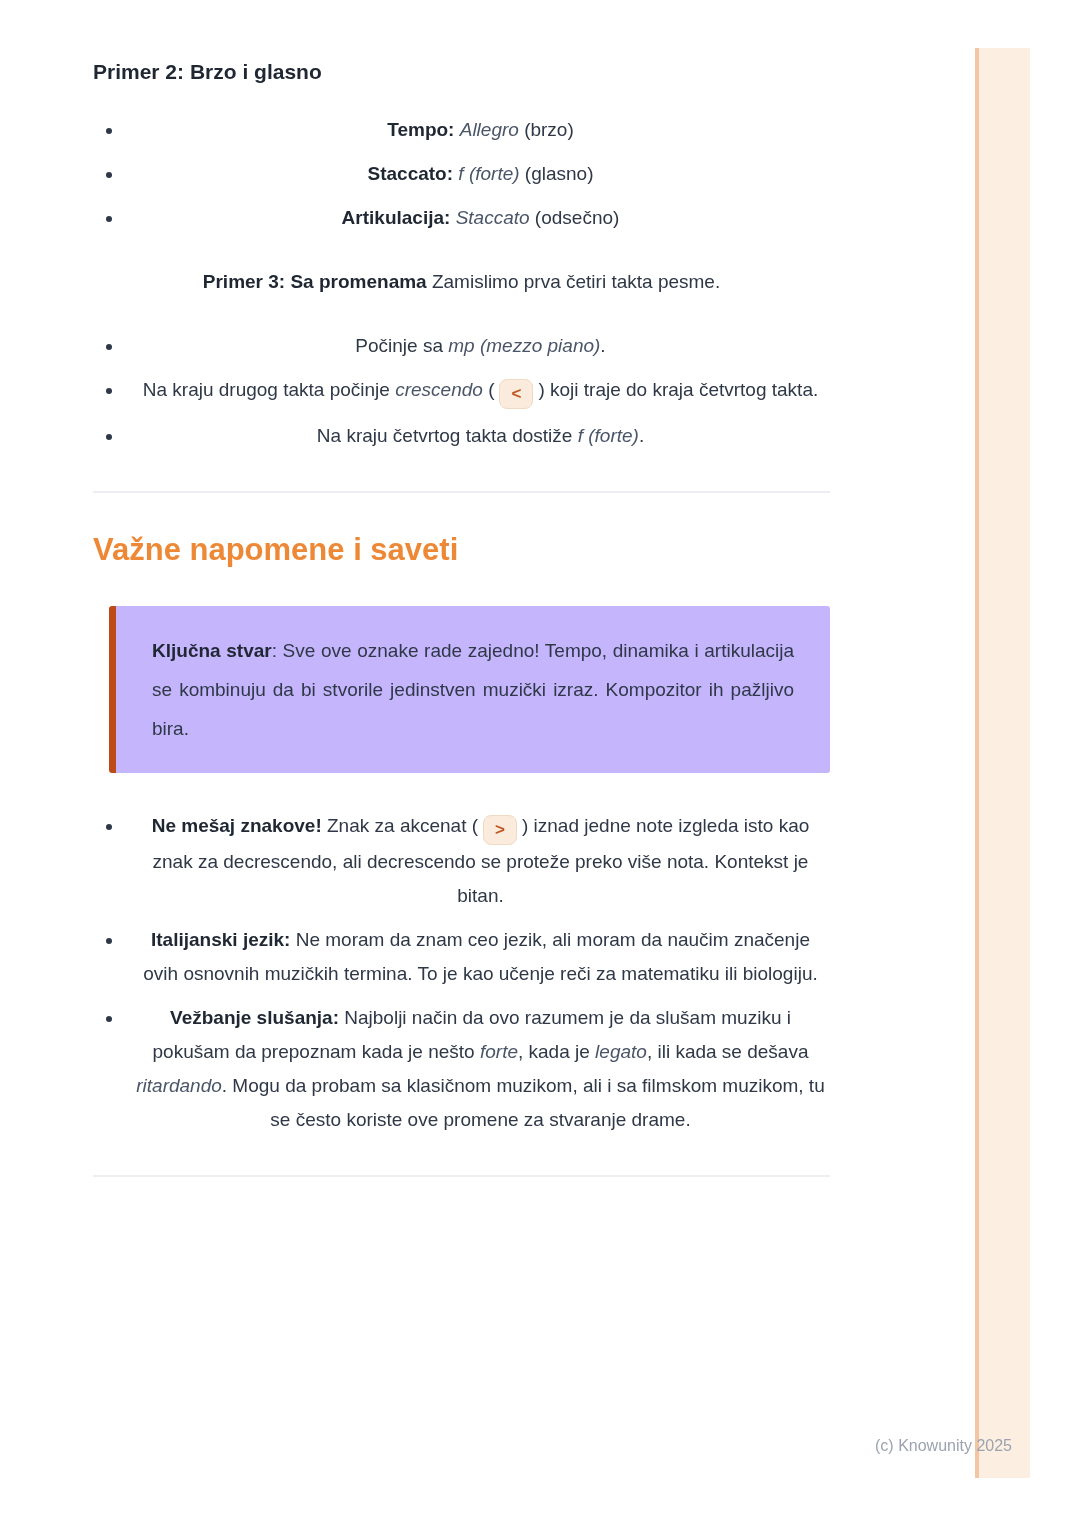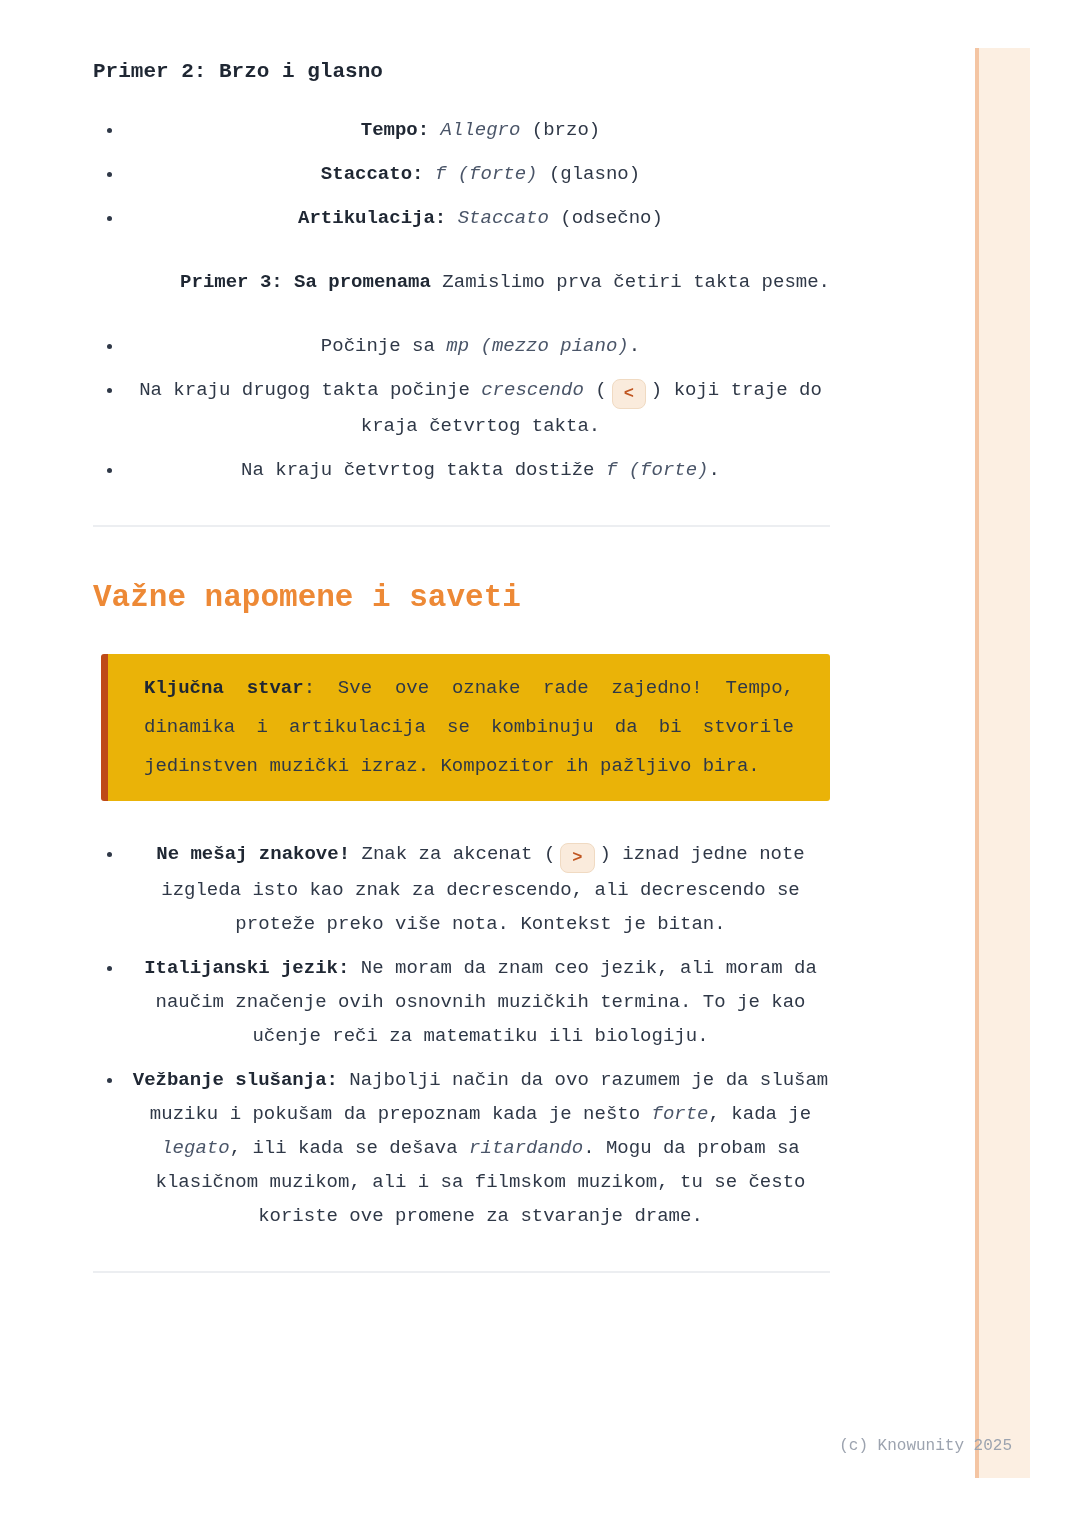--- a/index.html
+++ b/index.html
@@ -1,20 +1,20 @@
 <!DOCTYPE html>
 <html><head>
 <meta charset="utf-8">
 <style>
   html,body { margin:0; padding:0; background:#ffffff; }
   .page {
     position:relative;
     width:1080px; height:1528px;
     background:#ffffff;
-    font-family:Liberation Mono, monospace;
+    font-family:Liberation Sans, sans-serif;
     color:#2f3847;
     overflow:hidden;
   }
   .edge-stripe {
     position:absolute;
     top:48px; right:50px;
     width:51px; height:1430px;
     background:#FCEFE2;
     border-left:4px solid #F4C5A3;
   }
@@ -43,41 +43,41 @@
     color:#2f3847;
     text-align:center;
   }
   .para {
     font-size:19px;
     line-height:34px;
     text-align:justify;
     margin:0 0 30px 0;
     color:#2f3847;
   }
-  .para.lead-line { text-align:right; }
+  .para.lead-line { text-align:center; }
   .b { font-weight:bold; color:#1f2733; }
   .i { font-style:italic; color:#4A5568; }
   .divider {
     border:none;
     border-top:2px solid #ECEEF1;
     margin:38px 0 0 0;
   }
   .h2 {
     color:#ED8936;
     font-size:31px;
     font-weight:bold;
     line-height:1.2;
-    margin:52px 0 38px 0;
+    margin:38px 0 38px 0;
   }
   .callout {
-    background:#eab308;
+    background:#c4b5fd;
     border-left:7px solid #BE4A18;
     border-radius:3px;
-    padding:15px 36px;
-    margin:0 0 36px 8px;
+    padding:25px 36px;
+    margin:0 0 36px 16px;
   }
   .callout .para {
     margin:0;
     line-height:39px;
   }
   .sym-badge {
     display:inline-block;
     background:#FAEBDC;
     border:1px solid #F0DAC2;
     border-radius:8px;

